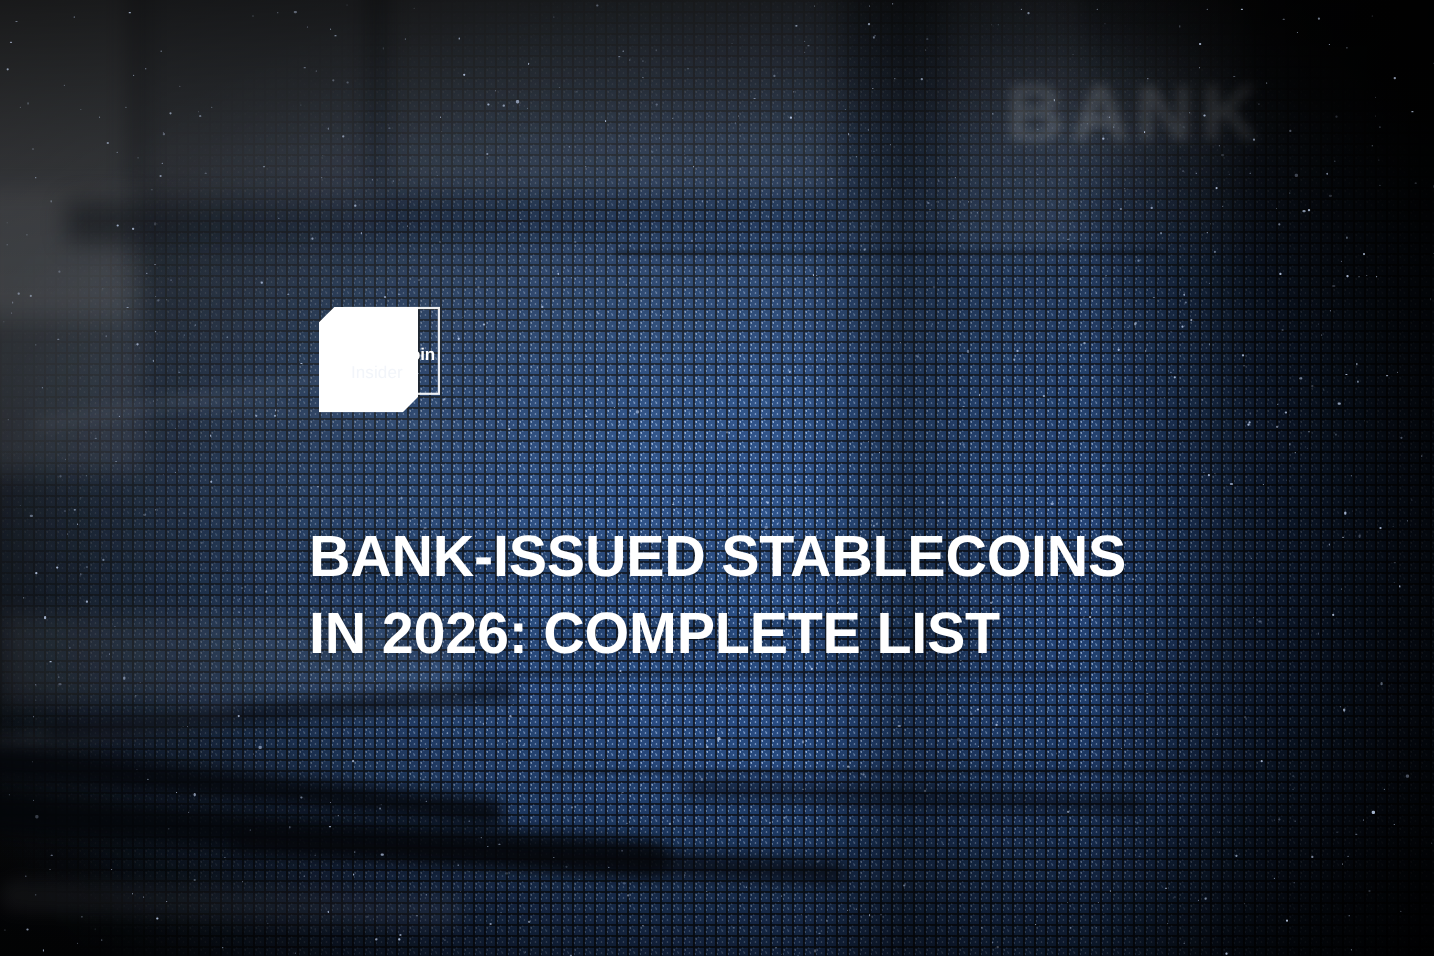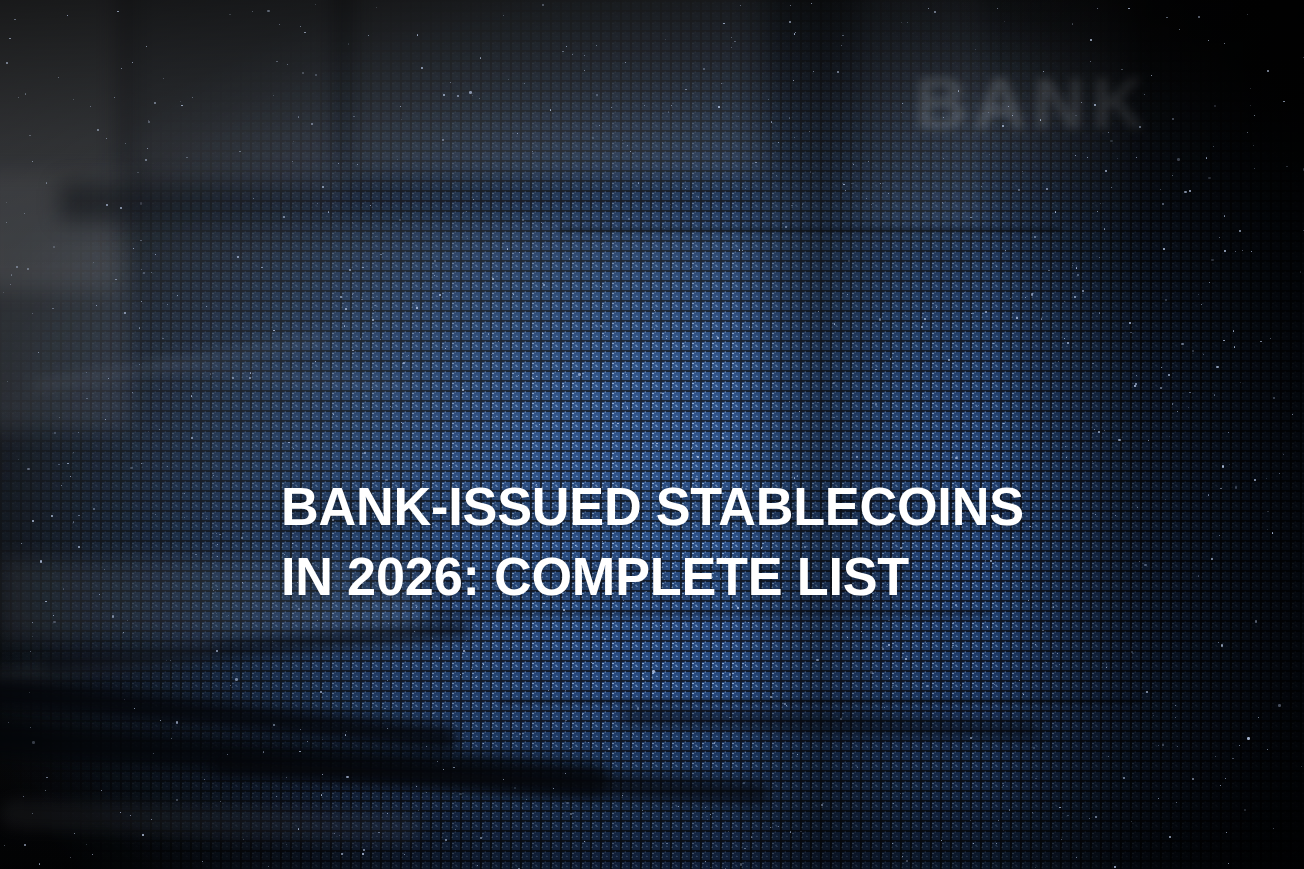--- a/index.html
+++ b/index.html
@@ -1165,20 +1165,28 @@
       <i style="left:27.1px;top:267.8px;width:2.4px;height:2.4px;opacity:0.45"></i>
       <i style="left:365.2px;top:395.0px;width:1.5px;height:1.5px;opacity:0.22"></i>
       <i style="left:742.0px;top:385.8px;width:1px;height:1px;opacity:0.55"></i>
       <i style="left:152.7px;top:752.6px;width:1.5px;height:1.5px;opacity:0.37"></i>
       <i style="left:300.4px;top:25.5px;width:1px;height:1px;opacity:0.58"></i>
       <i style="left:988.4px;top:111.7px;width:1px;height:1px;opacity:0.37"></i>
     </div>
 
   <div class="content">
 
+    <div class="logo">
+      <div class="logo-slab"></div>
+      <div class="logo-frame"></div>
+      <div class="logo-text">
+        <span class="logo-line1">Stablecoin</span>
+        <span class="logo-line2">Insider</span>
+      </div>
+    </div>
 
     <h1 class="headline">
       <span>BANK-ISSUED STABLECOINS</span>
       <span>IN 2026: COMPLETE LIST</span>
     </h1>
 
   </div>
 </div>
 
 </body></html>

